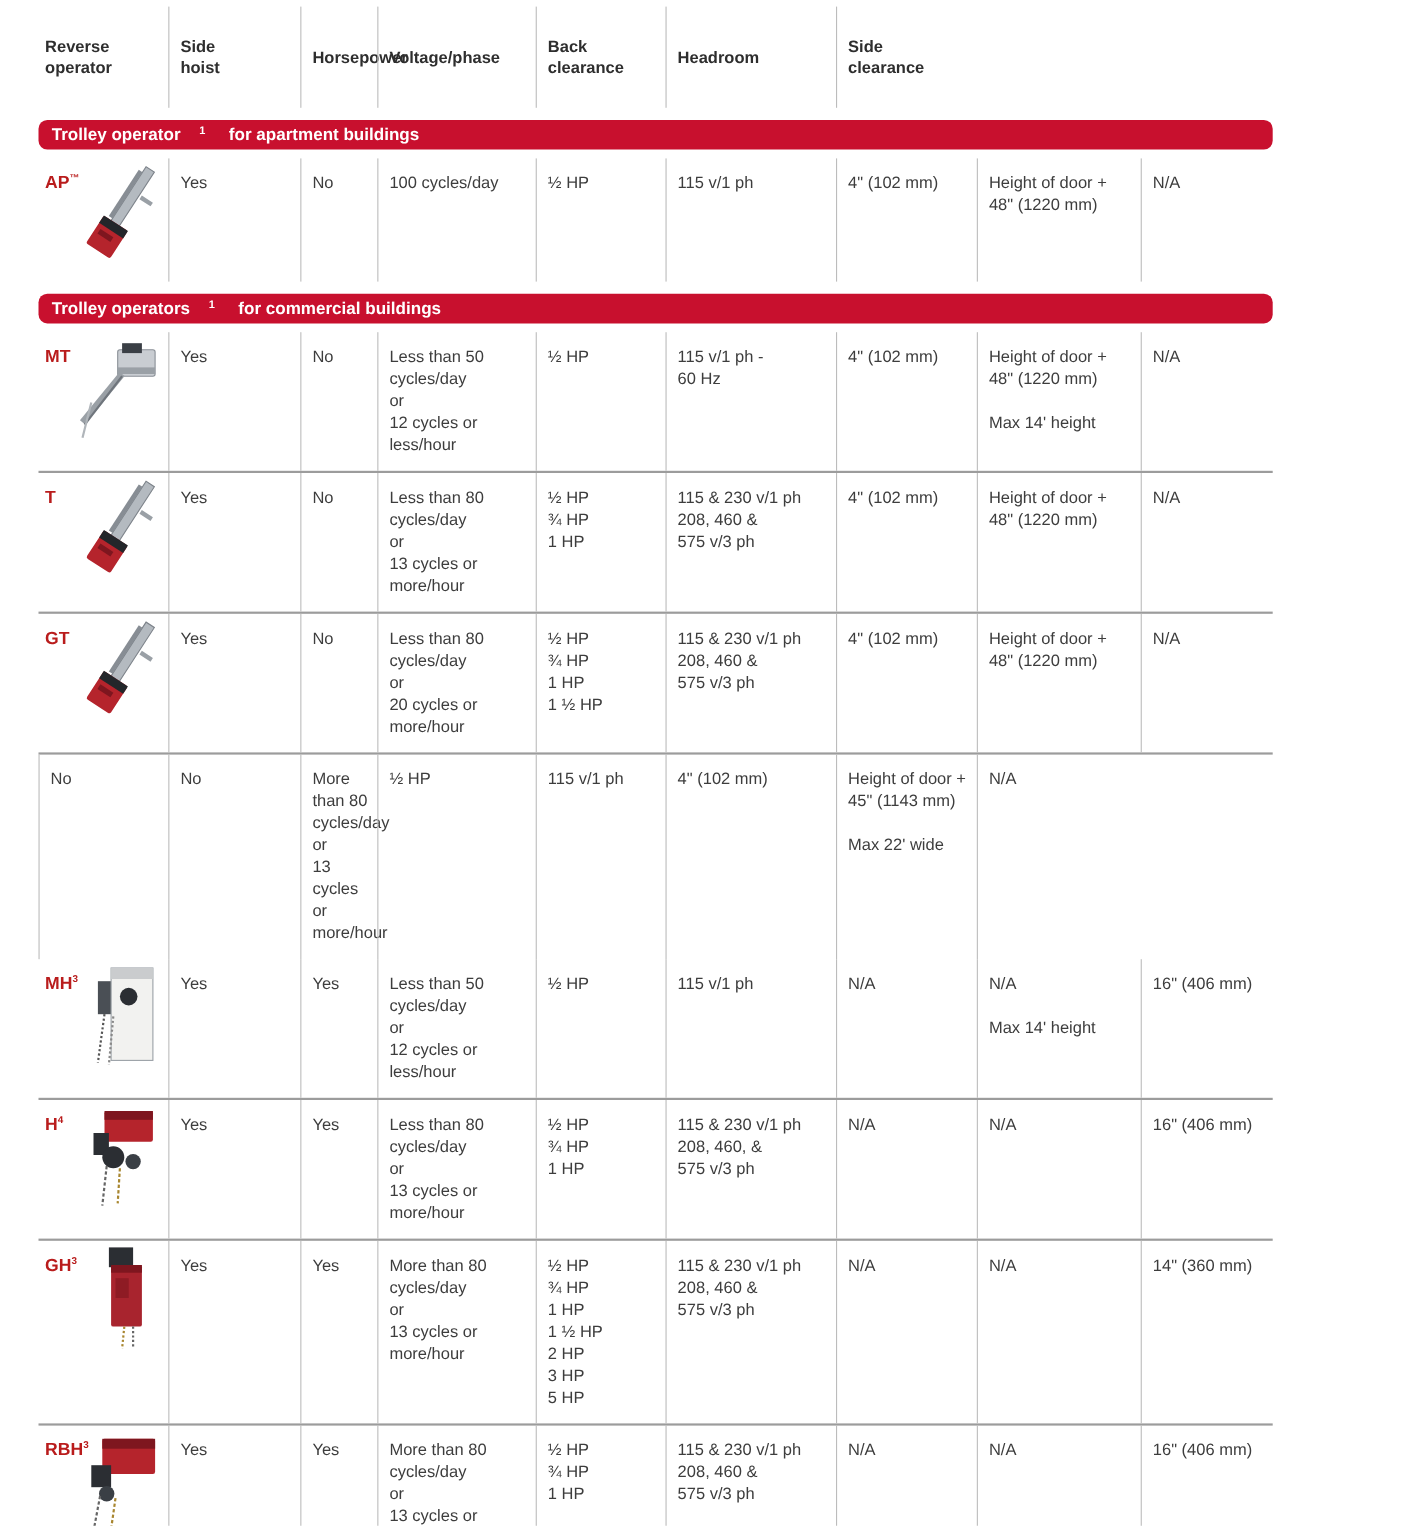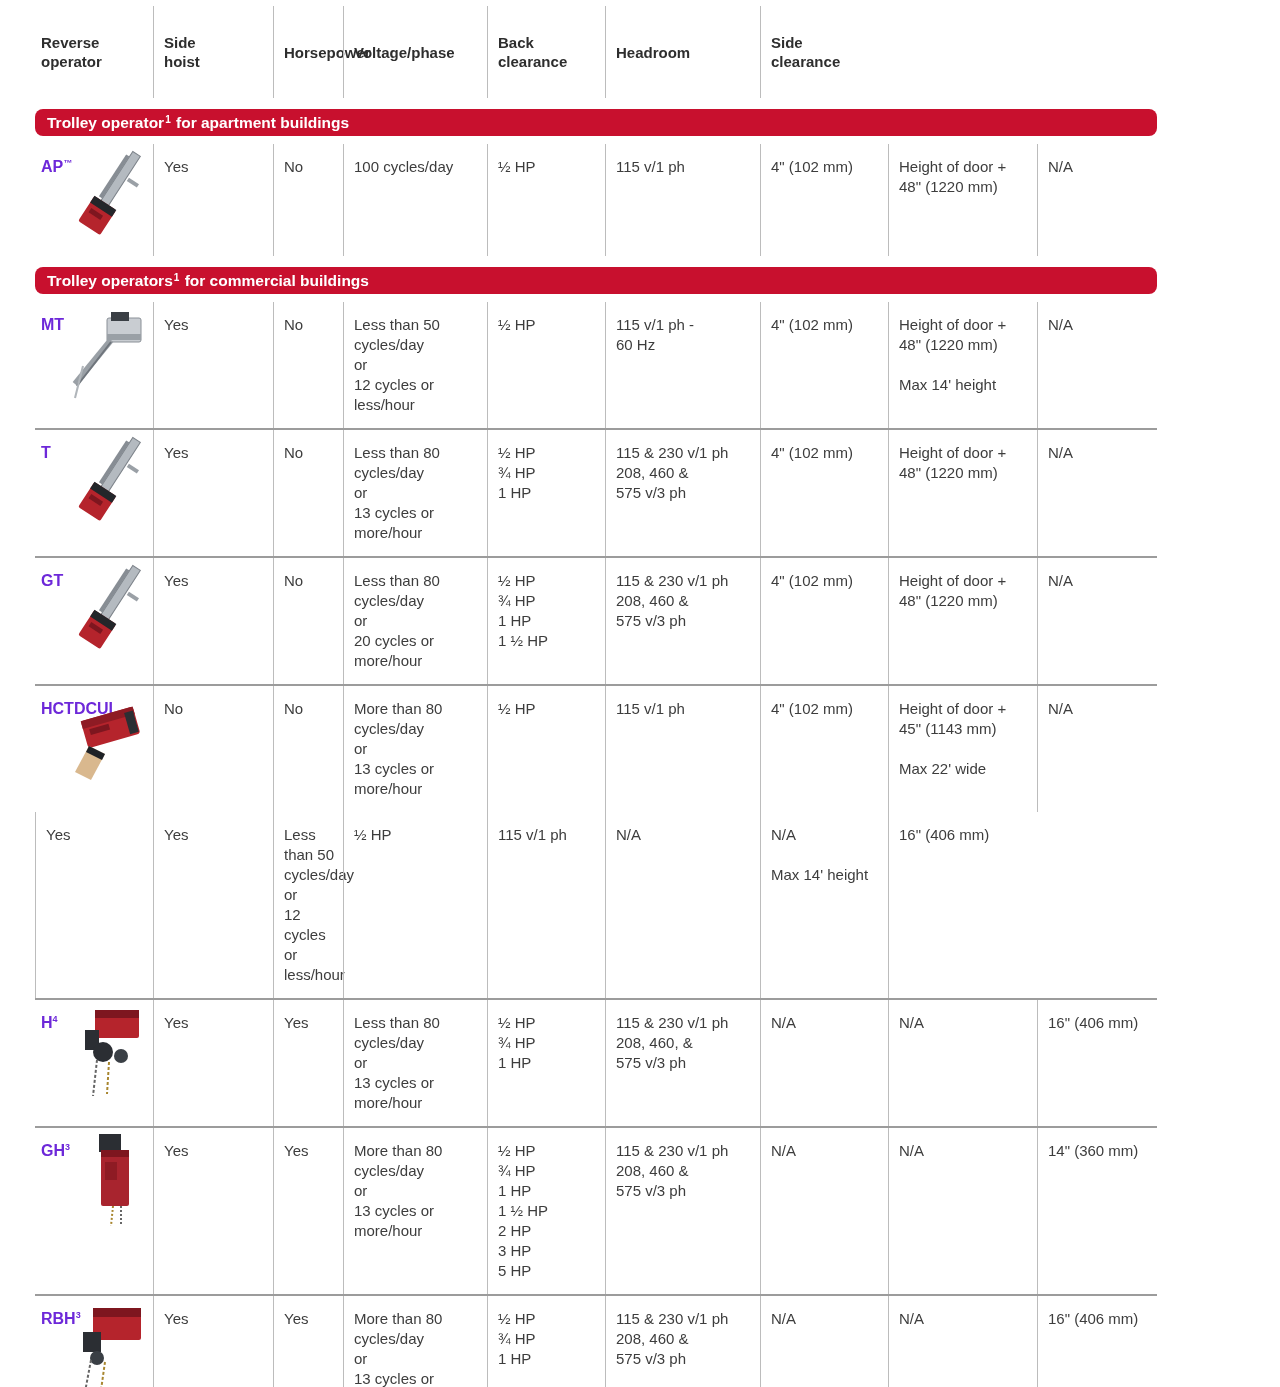--- a/index.html
+++ b/index.html
@@ -4,27 +4,27 @@
 <style>
   html,body{margin:0;padding:0;background:#ffffff;font-family:"Liberation Sans",sans-serif;}
   .page{width:1280px;height:1387px;position:relative;overflow:hidden;}
   .table{width:1122px;margin:6px 0 0 35px;}
   .hrow,.row{display:grid;grid-template-columns:118px 120px 70px 144px 118px 155px 128px 149px 120px;}
   .hcell{border-left:1px solid #bcbcbc;min-height:84px;display:flex;align-items:center;
          padding:4px 6px 4px 10px;font-weight:bold;font-size:15px;color:#2e2e2e;
          white-space:pre-line;line-height:19px;}
   .hcell:first-child{border-left:none;padding-left:6px;}
   .secbar{height:27px;background:#c8102e;border-radius:8px;color:#ffffff;font-weight:bold;
-          font-size:15.5px;display:flex;align-items:center;padding-left:12px;margin:11px 0 8px 0;}
+          font-size:15.5px;display:flex;align-items:center;padding-left:12px;margin:11px 0 8px 0;gap:16px;}
   .secbar sup{font-size:10px;line-height:0;margin:-6px 1px 0 1px;}
   .rows .row + .row{border-top:2px solid #9c9c9c;}
   .cell{border-left:1px solid #bcbcbc;padding:13px 8px 13px 10px;font-size:15px;color:#3d3d3d;
         white-space:pre-line;line-height:20px;vertical-align:top;}
   .cell.model{border-left:none;position:relative;padding-left:6px;min-height:86px;}
-  .mname{color:#6d28d9;font-weight:bold;font-size:16px;}
+  .mname{color:#b91c1c;font-weight:bold;font-size:16px;}
   .mname sup{font-size:9px;line-height:0;}
   .pimg{position:absolute;left:34px;top:2px;width:82px;height:98px;display:block;}
   .pimg svg{display:block;}
 </style>
 </head>
 <body>
 
 <div class="page">
   <div class="table">
     <div class="hrow">
@@ -154,49 +154,47 @@
 1 ½ HP</div>
             <div class="cell">115 &amp; 230 v/1 ph
 208, 460 &amp;
 575 v/3 ph</div>
             <div class="cell">4" (102 mm)</div>
             <div class="cell">Height of door +
 48" (1220 mm)</div>
             <div class="cell">N/A</div>
           </div>
           <div class="row">
-            <div class="cell model"><span class="mname">HCTDCUL</span><span class="pimg"><svg width="82" height="98" viewBox="0 0 82 98">
-                  <g transform="rotate(-16 40 45)">
-                    <rect x="16" y="26" width="54" height="28" rx="3" fill="#b5242c"></rect>
-                    <rect x="16" y="26" width="54" height="8" fill="#8e1b24"></rect>
-                    <rect x="60" y="30" width="9" height="22" fill="#2b2e33"></rect>
-                    <rect x="22" y="36" width="20" height="6" fill="#7e161f"></rect>
-                  </g>
-                  <polygon points="20,58 36,66 22,92 6,84" fill="#d9b88e"></polygon>
-                  <polygon points="20,58 36,66 33,72 17,64" fill="#1e2126"></polygon>
-                </svg></span></div>
             <div class="cell">No</div>
             <div class="cell">No</div>
             <div class="cell">More than 80
 cycles/day
 or
 13 cycles or
 more/hour</div>
             <div class="cell">½ HP</div>
             <div class="cell">115 v/1 ph</div>
             <div class="cell">4" (102 mm)</div>
             <div class="cell">Height of door +
 45" (1143 mm)
 
 Max 22' wide</div>
             <div class="cell">N/A</div>
           </div>
         </div>
         <div class="rows">
           <div class="row">
+            <div class="cell model"><span class="mname">MH<sup>3</sup></span><span class="pimg"><svg width="82" height="98" viewBox="0 0 82 98">
+                  <rect x="20" y="18" width="14" height="30" fill="#4a4f55"></rect>
+                  <rect x="32" y="6" width="38" height="84" fill="#f2f2f0" stroke="#9aa0a6" stroke-width="1"></rect>
+                  <rect x="32" y="6" width="38" height="10" fill="#caccce"></rect>
+                  <circle cx="48" cy="32" r="8" fill="#2b2e33"></circle>
+                  <line x1="26" y1="48" x2="20" y2="92" stroke="#555" stroke-width="2" stroke-dasharray="2 2"></line>
+                  <line x1="34" y1="50" x2="30" y2="94" stroke="#888" stroke-width="2" stroke-dasharray="2 2"></line>
+                </svg></span></div>
             <div class="cell">Yes</div>
             <div class="cell">Yes</div>
             <div class="cell">Less than 50
 cycles/day
 or
 12 cycles or
 less/hour</div>
             <div class="cell">½ HP</div>
             <div class="cell">115 v/1 ph</div>
             <div class="cell">N/A</div>

